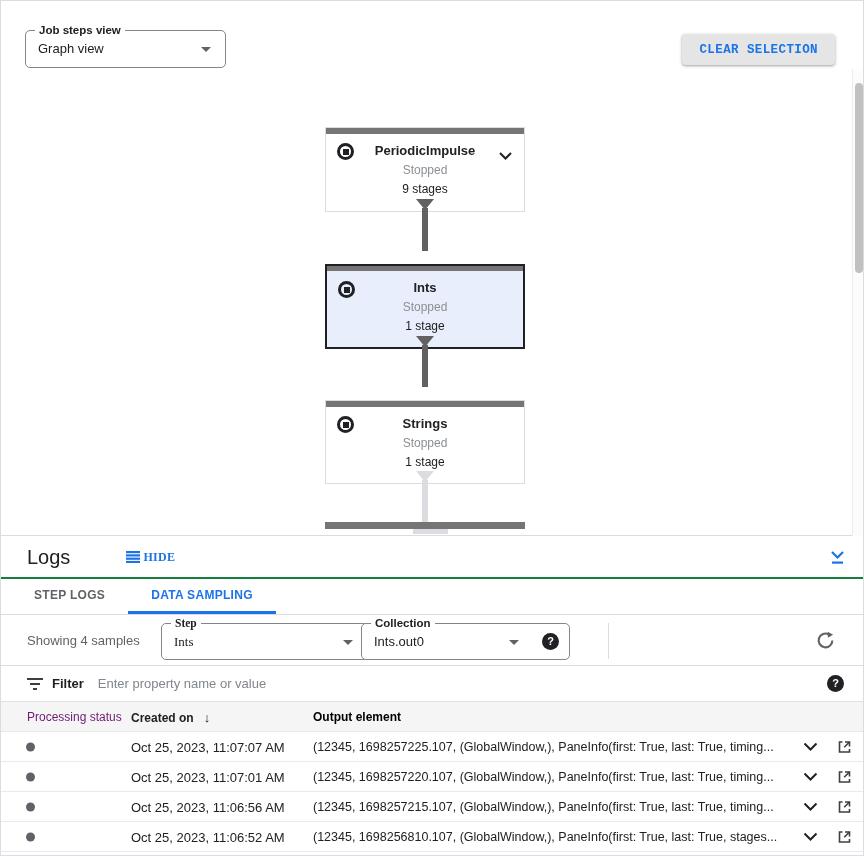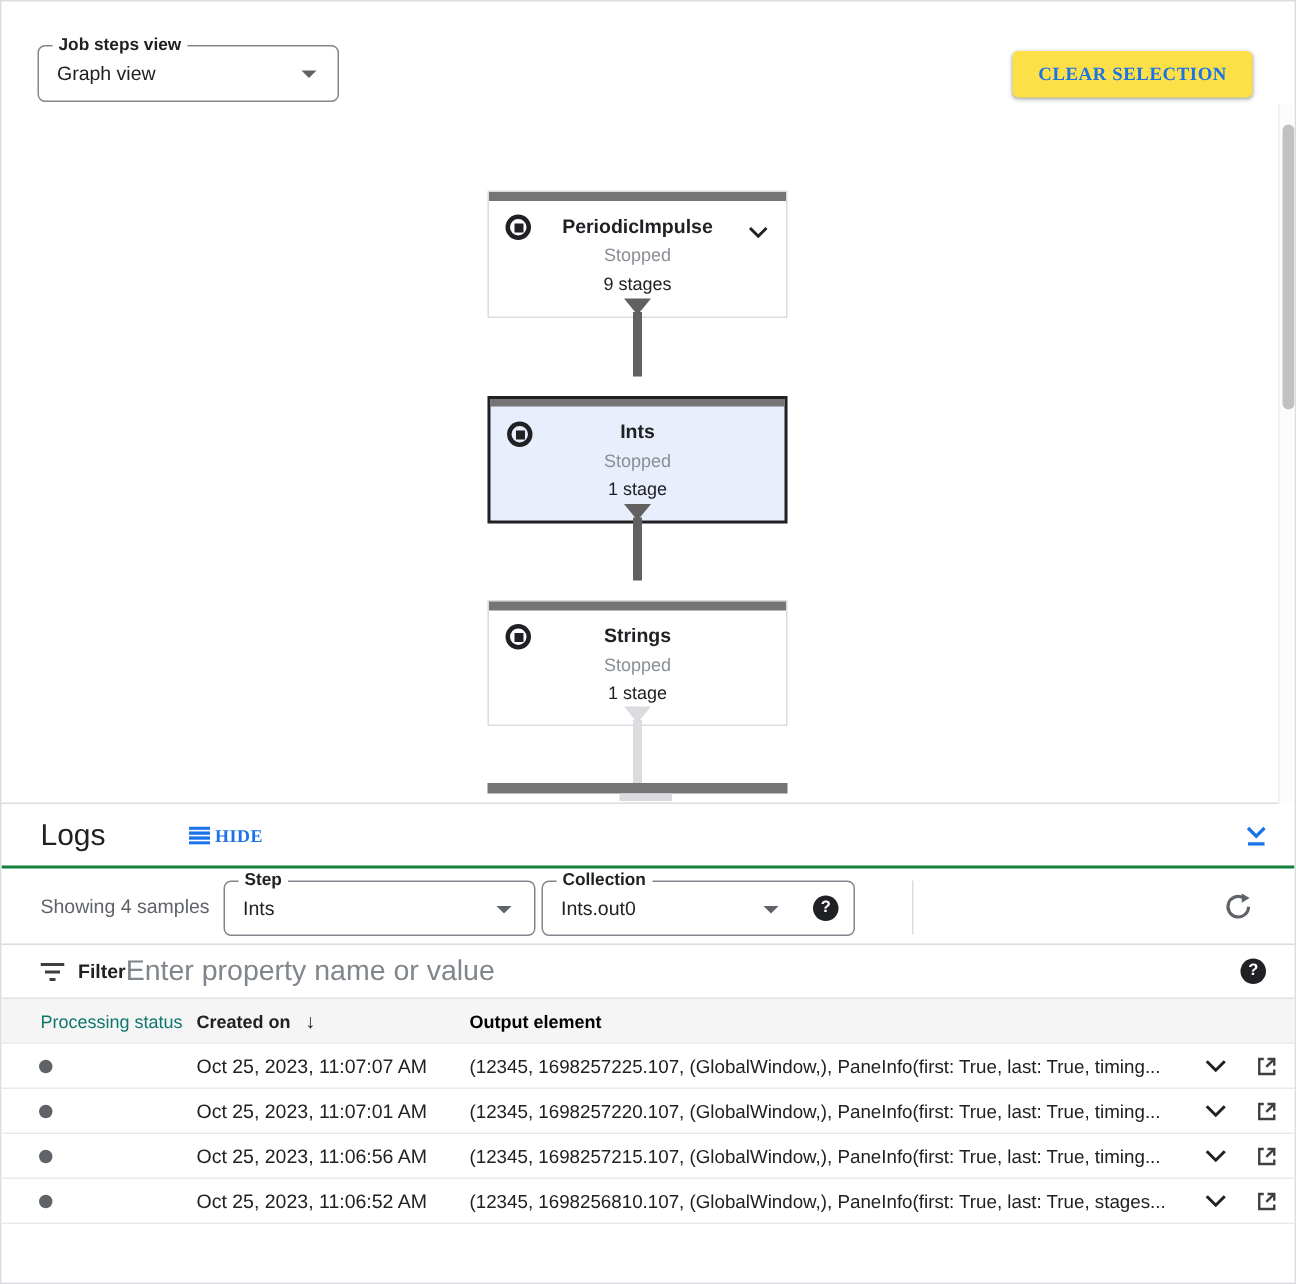--- a/index.html
+++ b/index.html
@@ -11,21 +11,21 @@
   .graph-section { position:absolute; top:0; left:0; width:862px; height:535px; background:#fff; border-bottom:1px solid #dadce0; }
 
   .outlined-select { position:absolute; background:#fff; border:1px solid #80868b; border-radius:5px; cursor:pointer; }
   .outlined-select .flabel { position:absolute; top:-8px; left:9px; background:#fff; padding:0 4px; font-size:11.5px; font-weight:700; color:#202124; line-height:14px; white-space:nowrap; }
   .outlined-select .fvalue { display:block; font-size:13px; color:#202124; line-height:35px; padding-left:12px; }
   .caret-down { position:absolute; top:16px; width:0; height:0; border-left:5px solid transparent; border-right:5px solid transparent; border-top:5px solid #5f6368; }
 
   #job-steps-select { left:24px; top:29px; width:201px; height:38px; }
   #job-steps-select .caret-down { right:14px; }
 
-  .clear-btn { position:absolute; right:28px; top:33px; height:31px; padding:0 17px; background:#fde047; border:none; border-radius:4px; color:#1a73e8; font-family:Liberation Serif, serif; font-size:12.5px; font-weight:700; letter-spacing:.4px; cursor:pointer; box-shadow:0 1px 2px rgba(60,64,67,.30), 0 1px 3px 1px rgba(60,64,67,.15); }
+  .clear-btn { position:absolute; right:28px; top:33px; height:31px; padding:0 17px; background:#e5e5e5; border:none; border-radius:4px; color:#1a73e8; font-family:Liberation Mono, monospace; font-size:12.5px; font-weight:700; letter-spacing:.4px; cursor:pointer; box-shadow:0 1px 2px rgba(60,64,67,.30), 0 1px 3px 1px rgba(60,64,67,.15); }
 
   .node { position:absolute; left:324px; width:200px; background:#fff; border:1px solid #dadce0; cursor:pointer;margin-top:13px; }
   .node .node-bar { height:6px; background:#757575; }
   .node .node-title { text-align:center; font-size:13px; font-weight:700; margin-top:9px; }
   .node .node-status { text-align:center; font-size:12px; color:#8a8f94; margin-top:5px; }
   .node .node-stages { text-align:center; font-size:12px; color:#202124; margin-top:5px; }
   .node.selected { border:2px solid #202124; background:#e8eefb; }
   .node.selected .node-bar { height:5px; }
   .stop-icon { position:absolute; left:11px; top:15px; width:17px; height:17px; border:3px solid #202124; border-radius:50%; background:transparent; }
   .stop-icon::after { content:""; position:absolute; left:2.5px; top:2.5px; width:6px; height:6px; background:#202124; }
@@ -51,39 +51,39 @@
   .logs-title { font-size:20px; color:#202124; margin-left:26px; }
   .hide-btn { display:flex; align-items:center; gap:3px; margin-left:56px; border:none; background:none; color:#1a73e8; font-family:Liberation Serif, serif; font-size:12px; font-weight:700; letter-spacing:.3px; cursor:pointer; }
   .collapse-btn { margin-left:auto; margin-right:18px; border:none; background:none; cursor:pointer; display:flex; align-items:center; }
 
   .logs-tabs { height:36px; border-bottom:1px solid #dadce0; display:flex; align-items:stretch; padding-left:10px; }
   .tab { display:flex; align-items:center; padding:0 23px; font-size:12px; font-weight:700; letter-spacing:.3px; color:#5f6368; cursor:pointer; border-bottom:3px solid transparent; }
   .tab.active { color:#1a73e8; border-bottom-color:#1a73e8; }
 
   .controls-row { position:relative; height:51px; border-bottom:1px solid #dadce0; }
   .showing-text { position:absolute; left:26px; top:50%; transform:translateY(-50%); font-size:13px; color:#5f6368; }
-  #step-select { left:148px; top:8px; width:208px; height:37px; }
+  #step-select { left:160px; top:8px; width:208px; height:37px;font-family:Liberation Serif, serif; }
   #step-select .caret-down { right:15px; }
   #collection-select { left:360px; top:8px; width:209px; height:37px; }
   #collection-select .caret-down { right:50px; }
   .help-badge { width:17px; height:17px; border-radius:50%; background:#202124; color:#fff; font-size:11px; font-weight:700; display:flex; align-items:center; justify-content:center; line-height:1; }
   #collection-help { position:absolute; right:10px; top:9px; }
   .v-divider { position:absolute; left:607px; top:8px; width:1px; height:36px; background:#dadce0; }
   .refresh-btn { position:absolute; left:810px; top:11px; width:28px; height:28px; border:none; background:none; cursor:pointer; display:flex; align-items:center; justify-content:center; }
 
   .filter-row { position:relative; height:36px; border-bottom:1px solid #e0e0e0; display:flex; align-items:center; }
   .filter-icon-wrap { margin-left:26px; display:flex; align-items:center; }
   .filter-label { font-size:13px; font-weight:700; margin-left:9px; }
-  .filter-input { flex:1; border:none; outline:none; background:transparent; font-family:inherit; font-size:19px; color:#202124; }
+  .filter-input { flex:1; border:none; outline:none; background:transparent; margin-left:14px; font-family:inherit; font-size:13px; color:#202124; }
   .filter-input::placeholder { color:#80868b; opacity:1; }
   #filter-help { margin-right:19px; }
 
   .table-header { position:relative; height:30px; background:#f5f5f5; border-bottom:1px solid #e8eaed; font-size:12px; }
   .th { position:absolute; top:50%; transform:translateY(-50%); white-space:nowrap; }
-  .th-status { left:26px; color:#0f766e; font-weight:400; }
+  .th-status { left:26px; color:#701a75; font-weight:400; }
   .th-created { left:130px; font-weight:700; color:#202124; cursor:pointer; }
   .sort-arrow { font-weight:700; font-size:13px; margin-left:10px; }
   .th-output { left:312px; font-weight:700; color:#000000; }
 
   .t-row { position:relative; height:30px; border-bottom:1px solid #e8eaed; background:#fff; }
   .status-dot { position:absolute; left:25px; top:50%; transform:translateY(-50%); width:9px; height:9px; border-radius:50%; background:#5f6368; }
   .cell-created { position:absolute; left:130px; top:50%; transform:translateY(-50%); font-size:13px; white-space:nowrap; }
   .cell-output { position:absolute; left:312px; top:50%; transform:translateY(-50%); font-size:12.5px; width:486px; white-space:nowrap; overflow:hidden; text-overflow:ellipsis; }
   .row-expand { position:absolute; left:802px; top:50%; transform:translateY(-50%); border:none; background:none; cursor:pointer; display:flex; }
   .row-open { position:absolute; left:837px; top:50%; transform:translateY(-50%); border:none; background:none; cursor:pointer; display:flex; }
@@ -168,20 +168,24 @@
       <button class="collapse-btn">
         <span style="display:flex;">
           <svg width="15" height="15" viewBox="0 0 15 15">
               <polyline points="2,2 7.5,7.5 13,2" fill="none" stroke="#1a73e8" stroke-width="2.2"></polyline>
               <rect x="2" y="11.5" width="11" height="2.2" fill="#1a73e8"></rect>
             </svg>
         </span>
       </button>
     </div>
 
+    <div class="logs-tabs">
+      <div class="tab">STEP LOGS</div>
+      <div class="tab active">DATA SAMPLING</div>
+    </div>
 
     <div class="controls-row">
       <span class="showing-text">Showing 4 samples</span>
 
       <div class="outlined-select" id="step-select">
         <span class="flabel">Step</span>
         <span class="fvalue">Ints</span>
         <span class="caret-down"></span>
       </div>
 

